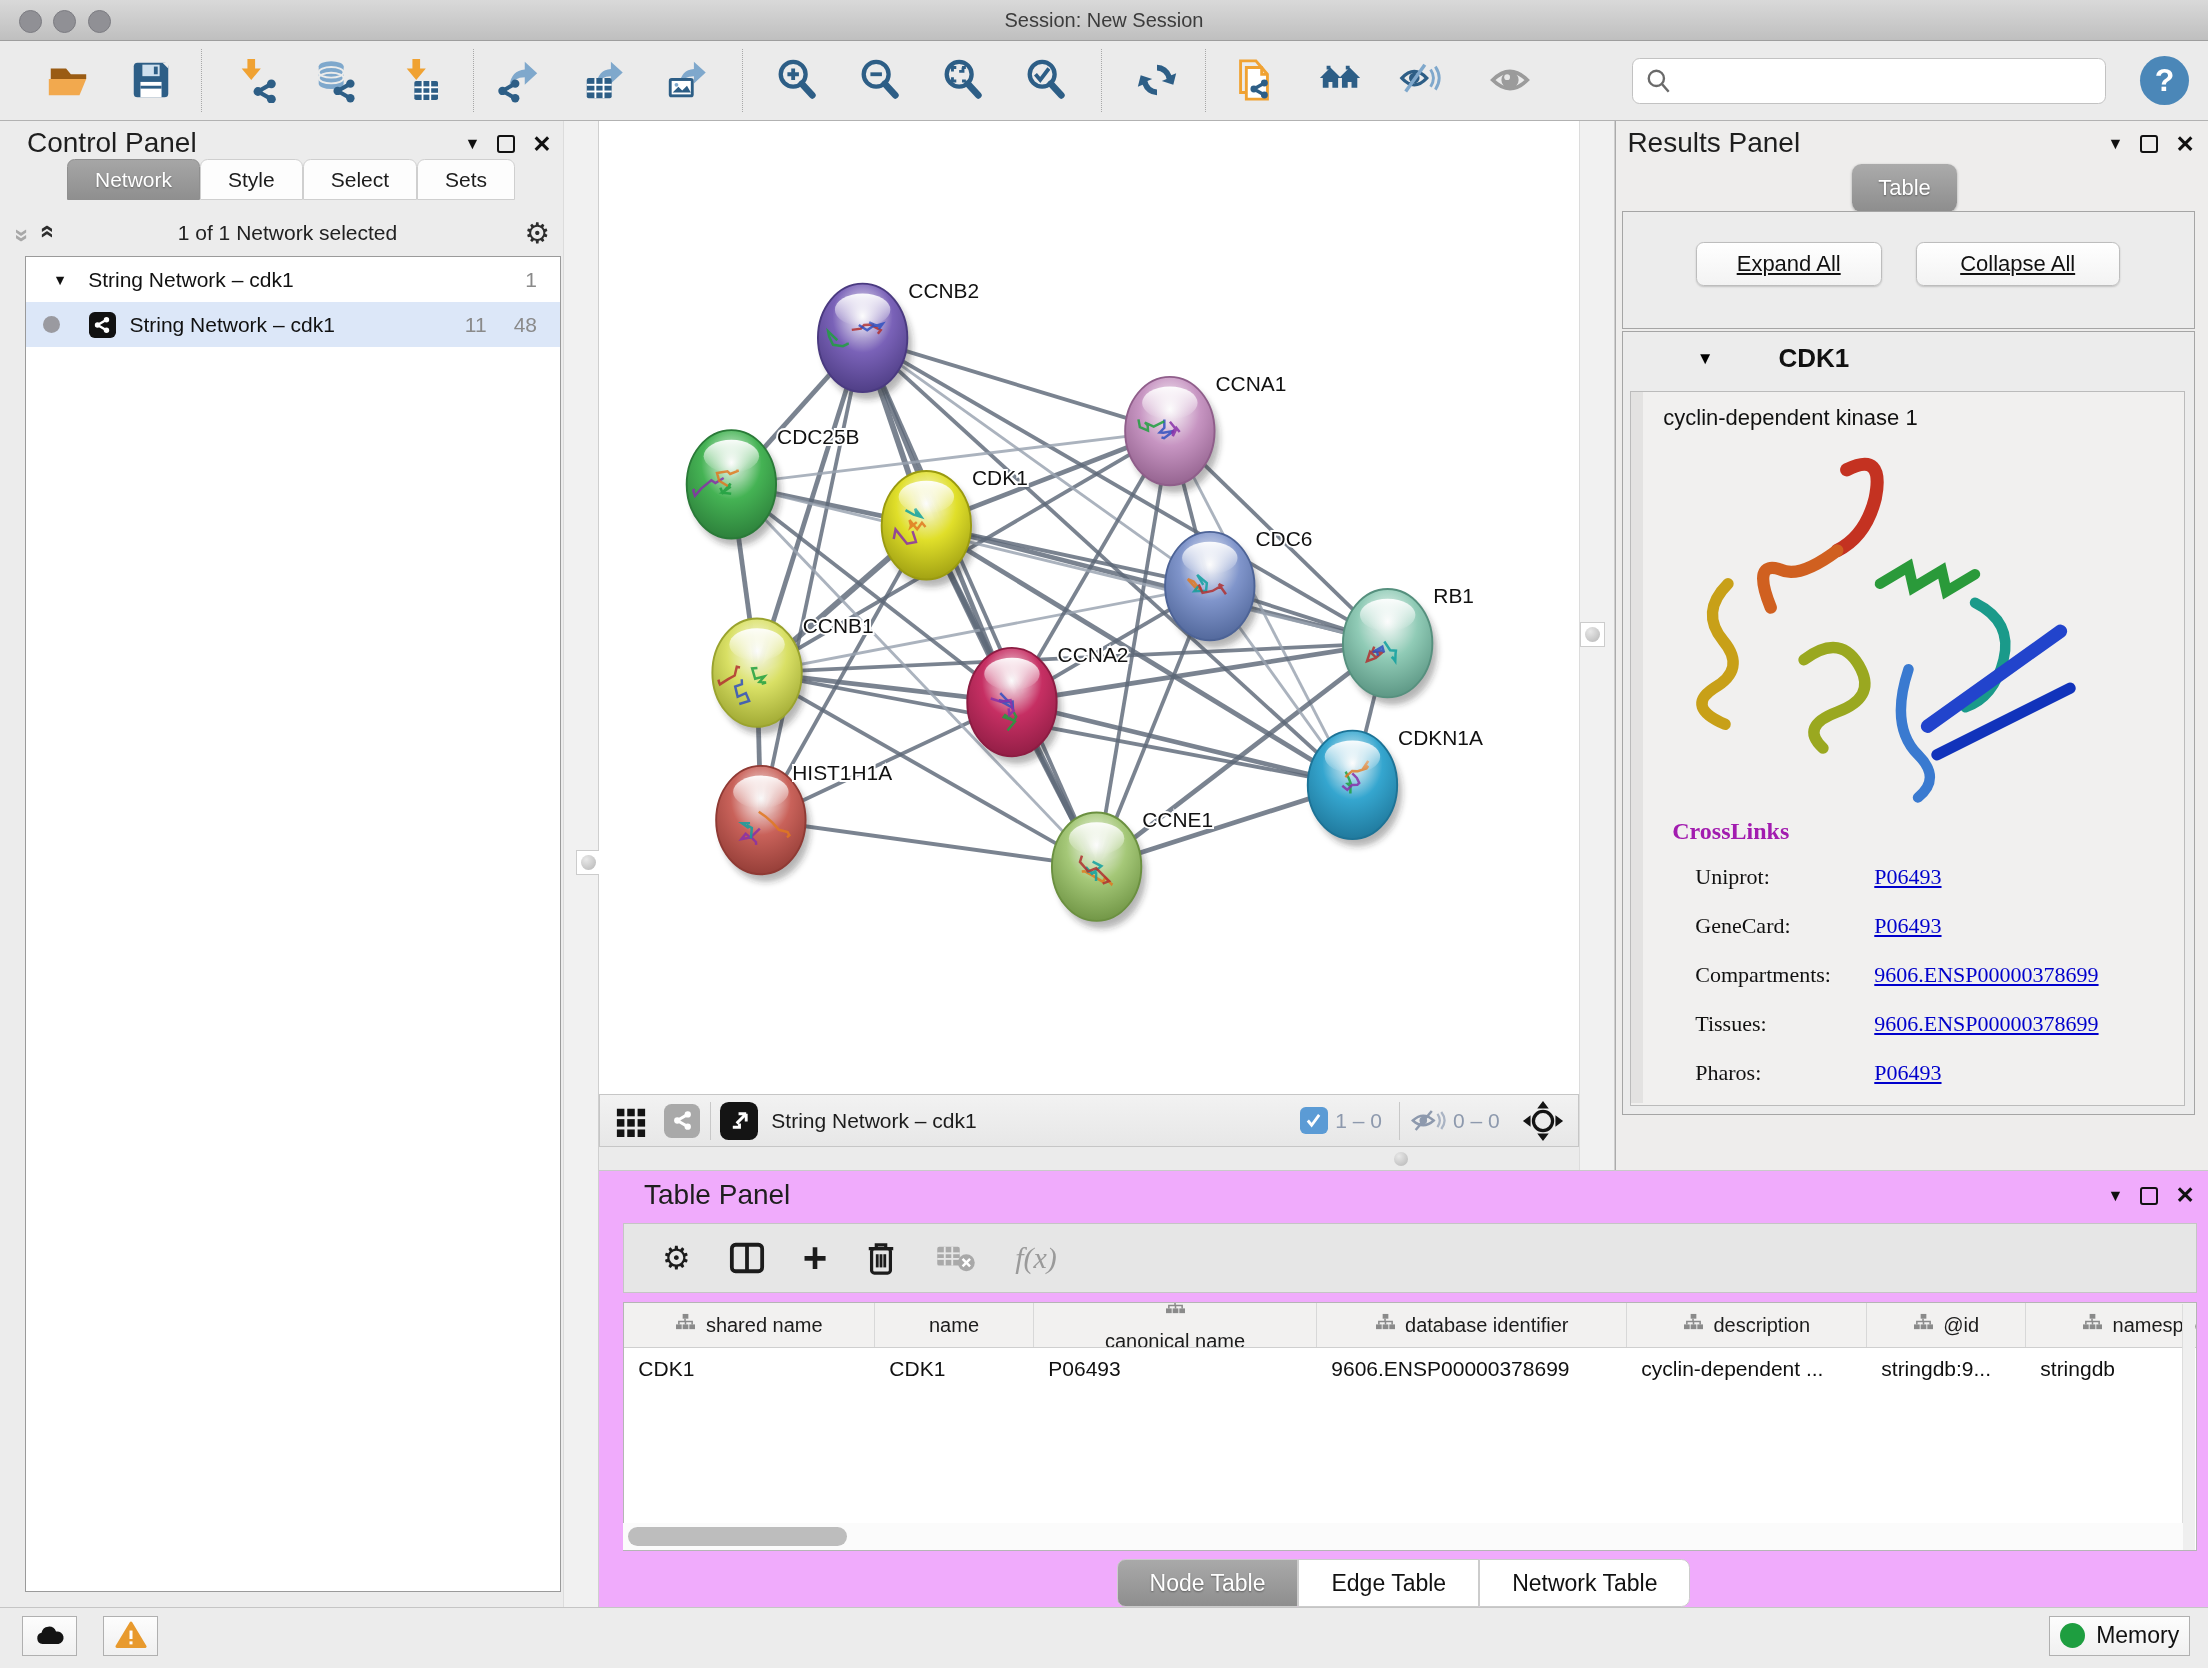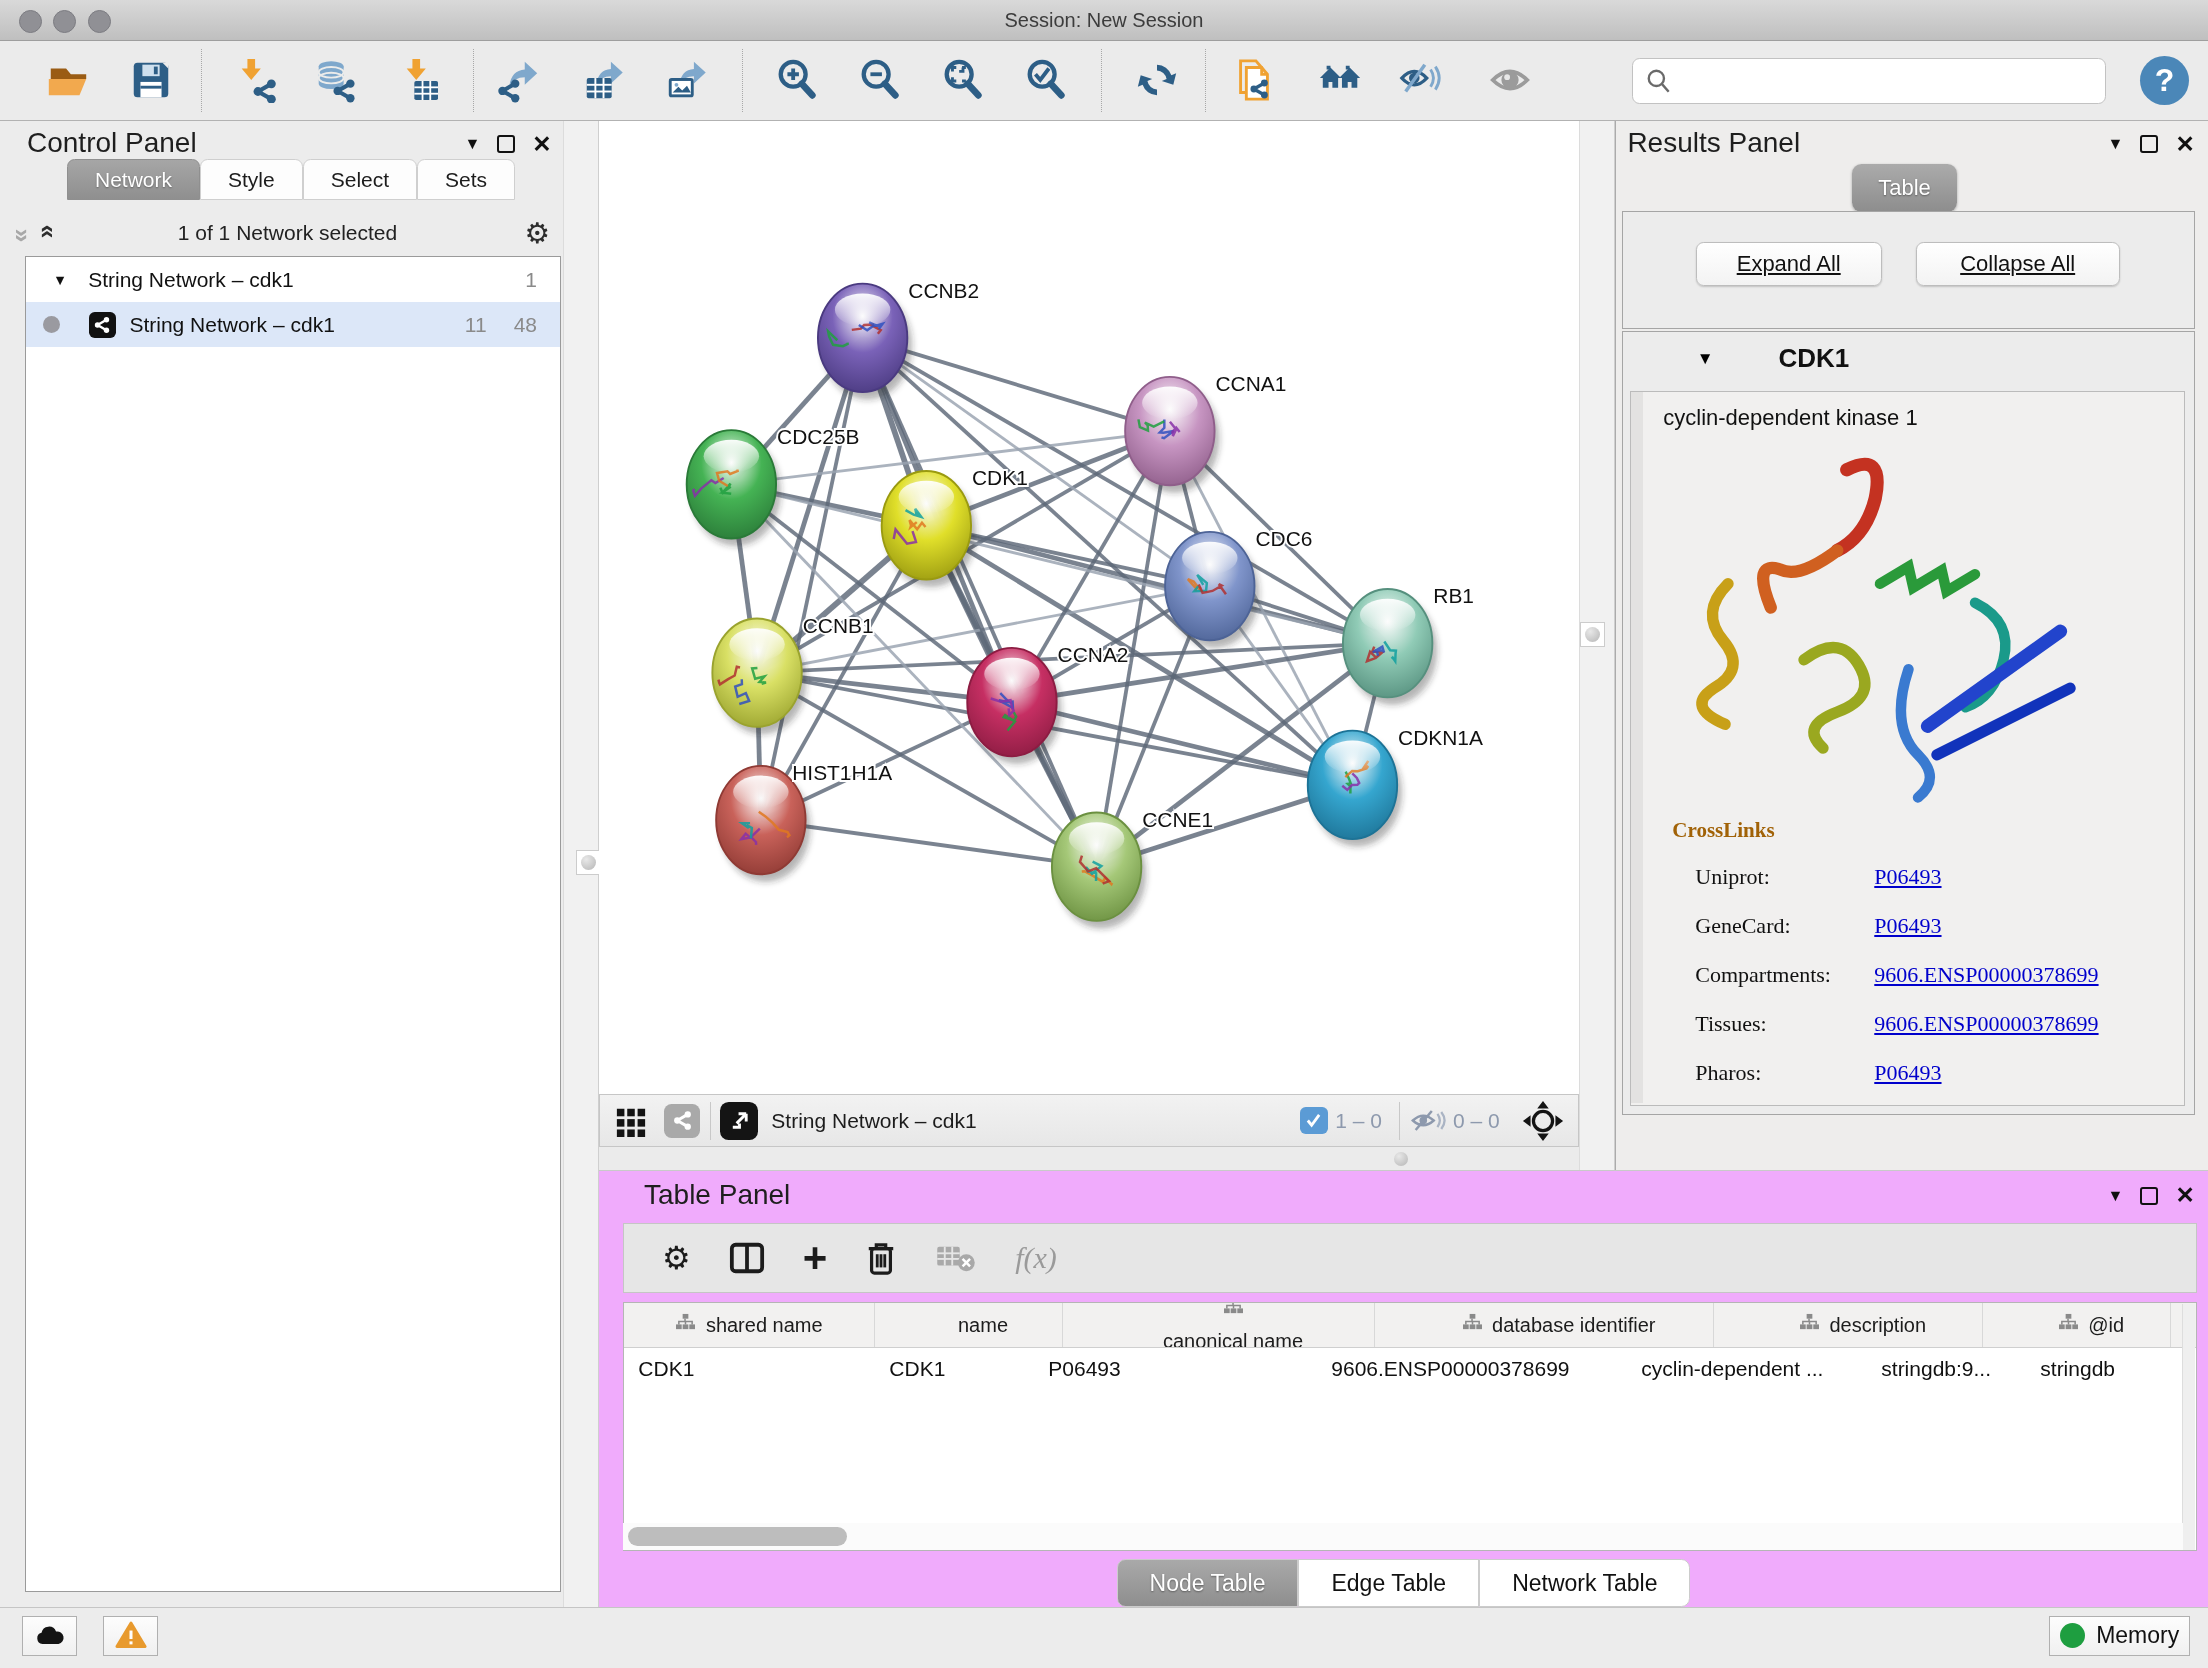--- a/index.html
+++ b/index.html
@@ -80,37 +80,37 @@
   .rbox { left:5.7px; width:573px; background:#ececec; border:1.9px solid #a5a5a5; }
   .btn-white { height:44px; background:linear-gradient(#ffffff,#f3f3f3); border:1.9px solid #bdbdbd;
     border-radius:7.6px; font-size:22px; color:#111; display:flex; align-items:center;
     justify-content:center; box-shadow:0 1px 1.9px rgba(0,0,0,.18);text-decoration:underline; }
   .cdk-hdr { display:flex; align-items:center; height:53px; }
   .cdk-name { font-size:26px; font-weight:bold; color:#111; }
   .rcard { position:absolute; left:7.6px; top:59px; width:555px; height:715px;
     background:#f1f0ef; border:1px solid #bbb; }
   .rdesc { font-size:22px; color:#111; }
   .serif { font-family:"Liberation Serif", serif; }
-  .xl-title { font-size:21px; font-weight:bold; color:#a16207; }
+  .xl-title { font-size:24px; font-weight:bold; color:#a21caf; }
   .xl-row { display:flex; font-size:22px; margin-bottom:23px; }
   .xl-label { width:179px; color:#111; }
   .xl-link { color:#0000cc; text-decoration:underline; }
   .rscroll { right:1.9px; top:1.9px; width:11.4px; height:711px; background:#e3e2e1; }
 
   
   .tpanel { left:599px; top:1170px; width:1609px; height:566px; background:#f0abfc;
     border-top:1px solid #c9c9c9; }
   .tp-hdr { left:45px; top:7.6px; }
   .tp-ctls { right:13.3px; top:11.4px; }
   .tp-toolbar { left:24px; top:52px; width:1574px; height:70px; background:#e6e6e6;
     border:1px solid #c5c5c5; display:flex; align-items:center; gap:38px; padding-left:38px; }
   .fx { font-family:"Liberation Serif", serif; font-style:italic; font-size:30px; color:#9a9a9a; }
   .ttable { left:24px; top:131px; width:1574px; height:249px; background:#fff;
     border:1px solid #b5b5b5; overflow:hidden; }
-  .thead { display:flex; height:45px; background:#f2f1f0; border-bottom:1px solid #cfcfcf;gap:29px; }
+  .thead { display:flex; height:45px; background:#f2f1f0; border-bottom:1px solid #cfcfcf; }
   .th { display:flex; align-items:center; justify-content:center; gap:9.5px; font-size:20px;
     color:#1c1c1c; border-right:1px solid #d8d8d8; flex:0 0 auto; overflow:hidden; }
   .trow { display:flex; height:42px; }
   .td { display:flex; align-items:center; padding-left:14.3px; font-size:21px; color:#111;
     flex:0 0 auto; overflow:hidden; white-space:nowrap; }
   .tvscroll { right:1px; top:1px; width:13.3px; height:247px; background:#efefef; border-left:1px solid #ddd; }
   .thscroll { left:24px; top:352px; width:1560px; height:27px; background:#fbfbfb; }
   .thumb { left:4.8px; top:3.8px; width:219px; height:19px; border-radius:9.5px; background:#bdbdbd; }
   .ttabs { left:0; top:388px; width:1609px; height:48px; display:flex; justify-content:center; }
   .ttab { height:48px; padding:0 32px; background:#fff; border:1px solid #ccc; font-size:23px;

